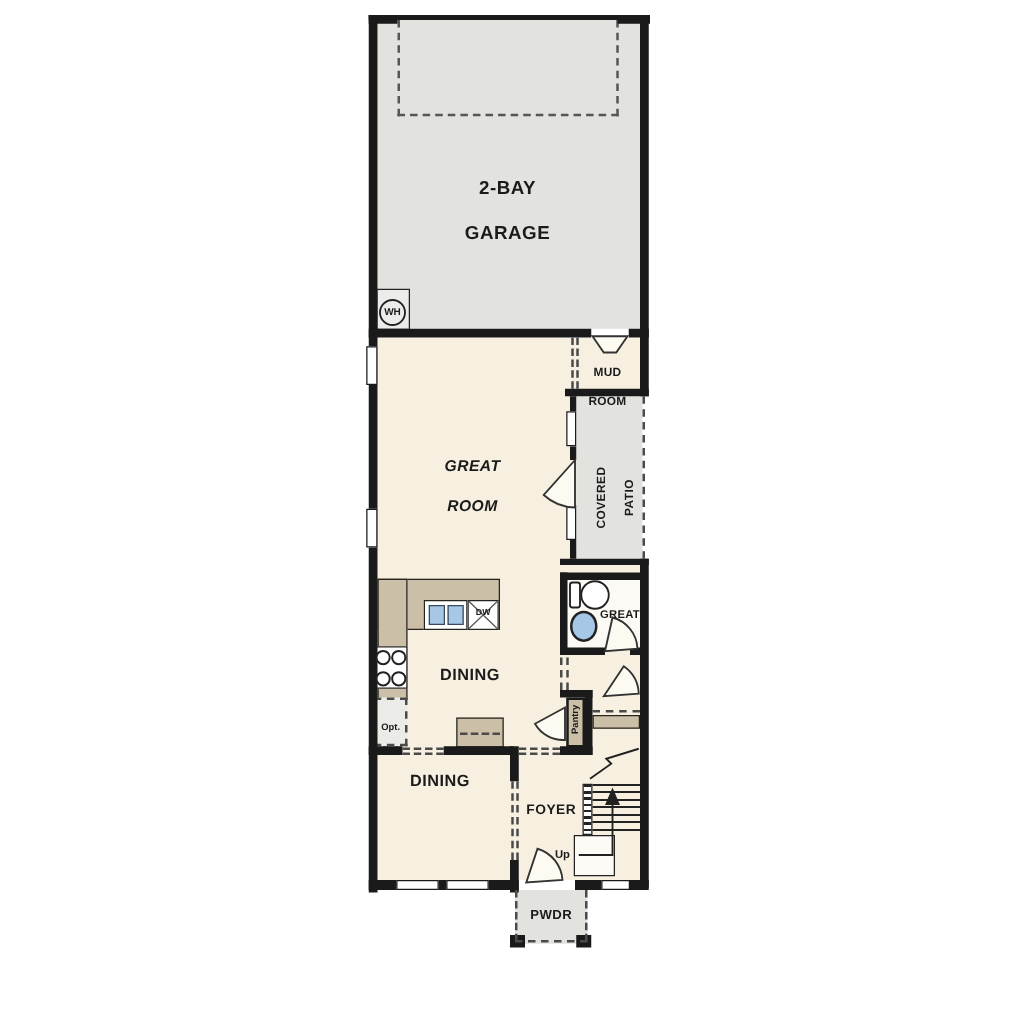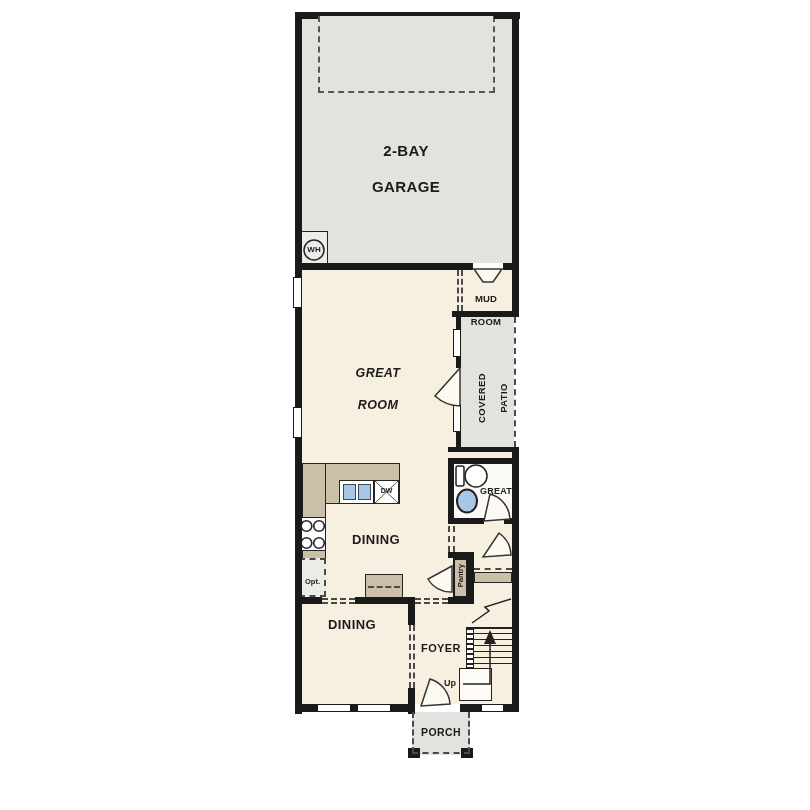--- a/index.html
+++ b/index.html
@@ -168,15 +168,15 @@
   <div class="lbl" style="left:326px;top:532px;width:100px;font-size:13px;">DINING</div>
   <div class="lbl" style="left:374px;top:487px;width:25px;font-size:7px;letter-spacing:0;">DW</div>
   <div class="lbl" style="left:299px;top:568px;width:27px;font-size:7.5px;line-height:9px;letter-spacing:0;">
     <span>Opt.</span><br>
     <span>Ref</span>
   </div>
   <div class="lbl" style="left:440px;top:571px;width:40px;font-size:7.5px;letter-spacing:0;transform:rotate(-90deg);">Pantry</div>
   <div class="lbl" style="left:307px;top:617px;width:90px;font-size:13px;">DINING</div>
   <div class="lbl" style="left:401px;top:642px;width:80px;font-size:11px;">FOYER</div>
   <div class="lbl" style="left:442px;top:678px;width:16px;font-size:9px;letter-spacing:0;">Up</div>
-  <div class="lbl" style="left:406px;top:726px;width:70px;font-size:10.5px;">PORCH</div>
+  <div class="lbl" style="left:406px;top:726px;width:70px;font-size:10.5px;">PWDR</div>
 
 </div>
 
 </body></html>

